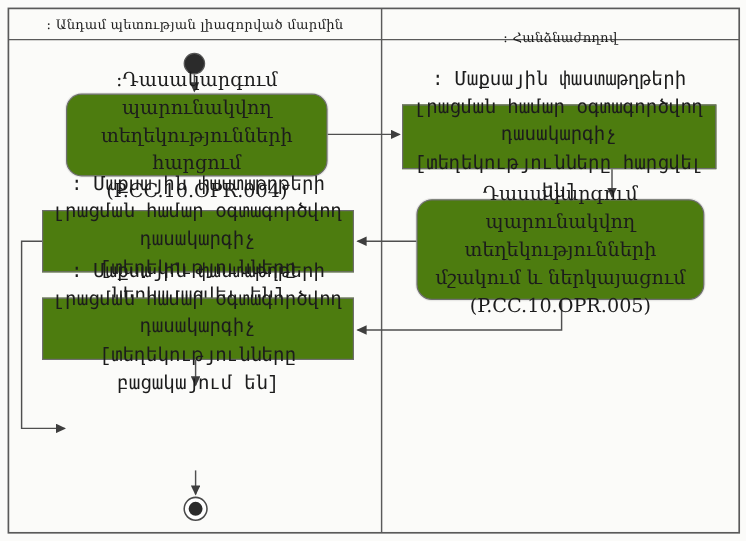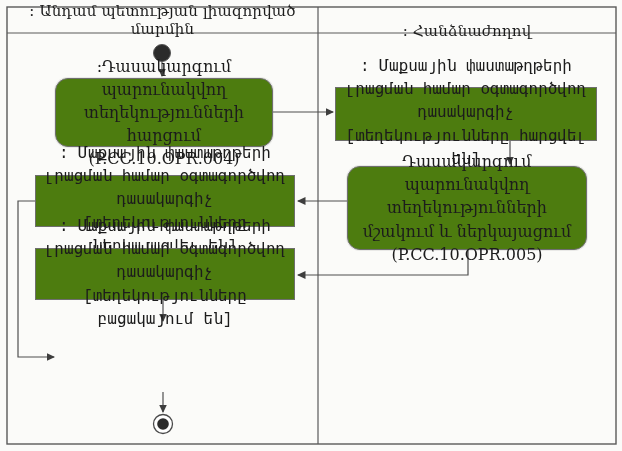--- a/index.html
+++ b/index.html
@@ -8,21 +8,21 @@
     width:622px;height:451px;
     background:#fbfbf9;
     font-family:"DejaVu Serif","Liberation Serif",serif;
     color:#1c1c1c;
     overflow:hidden;
   }
   svg.layer{position:absolute;left:0;top:0;width:622px;height:451px;}
   .lane-header{
     position:absolute;
     display:flex;align-items:center;justify-content:center;
-    font-size:15px;letter-spacing:.2px;
+    font-size:11px;letter-spacing:.2px;
     color:#1c1c1c;text-align:center;
   }
   .node{
     position:absolute;box-sizing:border-box;
     display:flex;align-items:center;justify-content:center;
     text-align:center;
     background:#4d7c0f;
     border:1px solid #6e6e6e;
     font-size:16px;line-height:1.45;
     padding:3px 7px;

